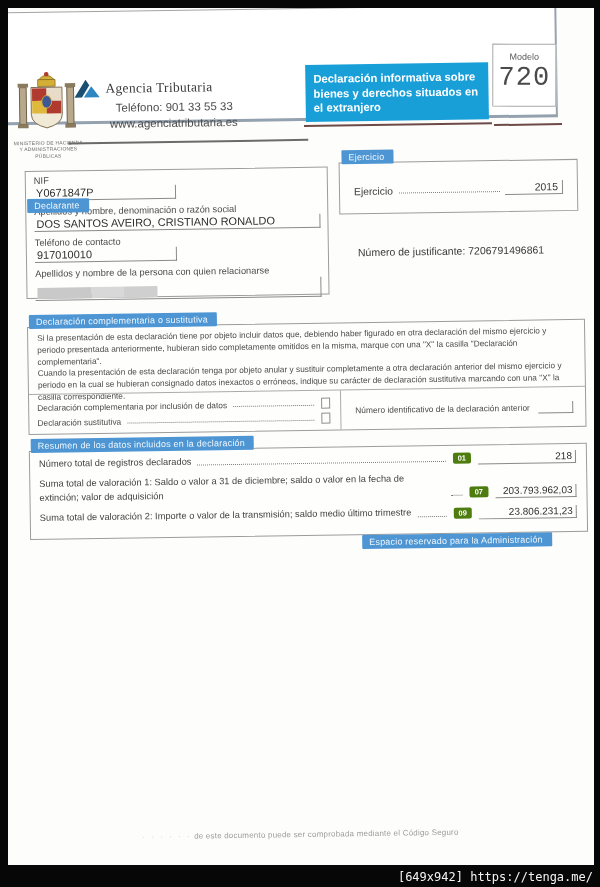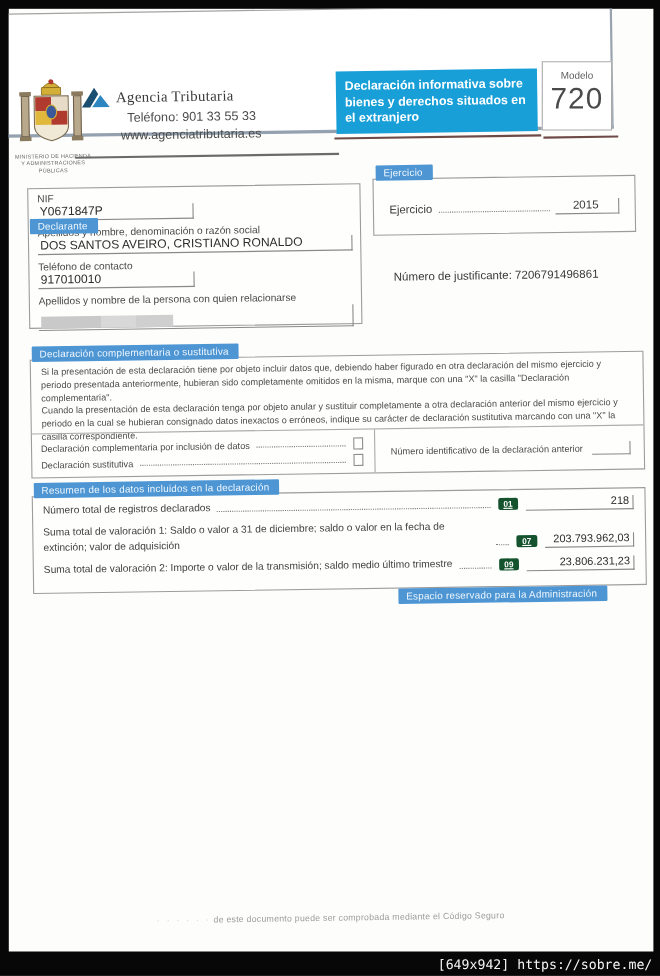--- a/index.html
+++ b/index.html
@@ -16,24 +16,24 @@
   .aeat-logo{position:absolute;left:70px;top:66px;width:28px;height:24px;}
   .aeat-name{position:absolute;left:102px;top:70px;font-family:"Liberation Serif",serif;
              font-size:13.5px;color:#3a3a3a;letter-spacing:.3px;}
   .hdr-phone{position:absolute;left:112px;top:91px;font-size:11.5px;color:#4c4c4c;}
   .hdr-web{position:absolute;left:106px;top:107px;font-size:11.5px;color:#4c4c4c;}
   .hdr-rule{position:absolute;left:64px;top:131px;width:240px;height:2px;background:#6b6b6b;}
 
   .title-box{position:absolute;left:302px;top:57px;width:183px;height:57px;background:#189fd8;
              color:#fff;font-weight:bold;font-size:11.3px;line-height:1.3;padding:7px 8px;}
   .title-rule{position:absolute;left:300px;top:117px;width:188px;height:2px;background:#6e4a46;}
-  .modelo-box{position:absolute;left:489px;top:51px;width:64px;height:63px;background:#fff;
+  .modelo-box{position:absolute;left:489px;top:39px;width:64px;height:63px;background:#fff;
               border:1.5px solid #a9a9a9;text-align:center;transform:rotate(.9deg);}
   .modelo-label{display:block;margin-top:7px;font-size:9px;color:#5a5a5a;}
-  .modelo-number{display:block;margin-top:1px;font-size:27px;color:#4a4a4a;letter-spacing:1px;}
+  .modelo-number{display:block;margin-top:1px;font-size:27px;color:#4a4a4a;letter-spacing:1px;font-family:Liberation Mono, monospace;}
   .modelo-rule{position:absolute;left:490px;top:119px;width:68px;height:2px;background:#6e4a46;}
 
   
   .tab{position:absolute;background:#4e96d3;color:#eef6fd;font-size:9px;padding:2px 9px 2px 7px;
        letter-spacing:.2px;border-radius:1px;z-index:3;}
   .fbox{position:absolute;border:1px solid #9c9c9c;background:rgba(255,255,255,.4);}
   .flabel{font-size:9.3px;color:#4a4a4a;}
   .fvalue{font-size:11px;color:#2e2e2e;}
   .uline{display:inline-block;border-bottom:1px solid #8a8a8a;border-right:1px solid #8a8a8a;
          padding:0 4px 1px 2px;min-height:13px;}
@@ -65,22 +65,22 @@
   .comp-line{display:flex;align-items:flex-end;font-size:8.4px;color:#4a4a4a;}
   .xbox{width:9px;height:11px;border:1px solid #8f8f8f;margin-left:2px;}
   .solid-leader{flex:1;border-bottom:1px solid #8a8a8a;border-right:1px solid #8a8a8a;
                 height:12px;margin-left:8px;}
 
   
   .tab-resumen{left:22px;top:427px;}
   .box-resumen{left:20px;top:439px;width:558px;height:89px;padding:6px 10px 0 9px;}
   .res-row{display:flex;align-items:flex-end;margin-bottom:7px;font-size:9.3px;color:#424242;}
   .res-label{max-width:408px;line-height:1.45;}
-  .badge{background:#14532d;color:#fff;font-size:7.5px;font-weight:bold;padding:1px 5px;
-         border-radius:2px;margin:0 7px 1px 2px;text-decoration:underline;}
+  .badge{background:#4d7c0f;color:#fff;font-size:7.5px;font-weight:bold;padding:1px 5px;
+         border-radius:2px;margin:0 7px 1px 2px;}
   .res-value{width:98px;text-align:right;font-size:10px;color:#2e2e2e;
              border-bottom:1px solid #8a8a8a;border-right:1px solid #8a8a8a;padding:0 3px 1px 0;}
 
   
   .tab-espacio{left:352px;top:528px;z-index:4;}
   .box-espacio{left:22px;top:540px;width:554px;height:113px;border:1px solid #a3a3a3;
                border-right:2px solid #98a3ae;border-bottom:3px solid #94a1ae;background:#fff;}
 
   
   .verif{position:absolute;left:128px;top:822px;font-size:8px;color:#9c9c9c;letter-spacing:.2px;}
@@ -152,21 +152,21 @@
         <div class="dec-field" style="top:109px;">
           <span class="uline" style="width:286px;"><span class="redacted"></span></span>
         </div>
       </div>
 
       <div class="tab tab-ejercicio">Ejercicio</div>
       <div class="fbox box-ejercicio">
         <div class="ej-row">
           <span>Ejercicio</span>
           <span class="leader"></span>
-          <span class="uline" style="width:58px;text-align:center;font-size:10.5px;">2015</span>
+          <span class="uline" style="width:58px;text-align:right;font-size:10.5px;">2015</span>
         </div>
       </div>
       <div class="justificante">Número de justificante: 7206791496861</div>
 
       <div class="tab tab-comp">Declaración complementaria o sustitutiva</div>
       <div class="fbox box-comp">
         <div class="comp-text">
           <p>Si la presentación de esta declaración tiene por objeto incluir datos que, debiendo haber figurado en otra declaración del mismo ejercicio y periodo presentada anteriormente, hubieran sido completamente omitidos en la misma, marque con una "X" la casilla "Declaración complementaria".</p>
           <p>Cuando la presentación de esta declaración tenga por objeto anular y sustituir completamente a otra declaración anterior del mismo ejercicio y periodo en la cual se hubieran consignado datos inexactos o erróneos, indique su carácter de declaración sustitutiva marcando con una "X" la casilla correspondiente.</p>
         </div>
@@ -216,14 +216,14 @@
       <div class="box-espacio"></div>
 
       <div class="verif">
         <span class="frag">· · · · · ·</span>
         <span>de este documento puede ser comprobada mediante el Código Seguro</span>
       </div>
 
     </div>
   </div>
 
-  <div class="watermark">[649x942] https://sobre.me/</div>
+  <div class="watermark">[649x942] https://tenga.me/</div>
 </div>
 
 </body></html>

